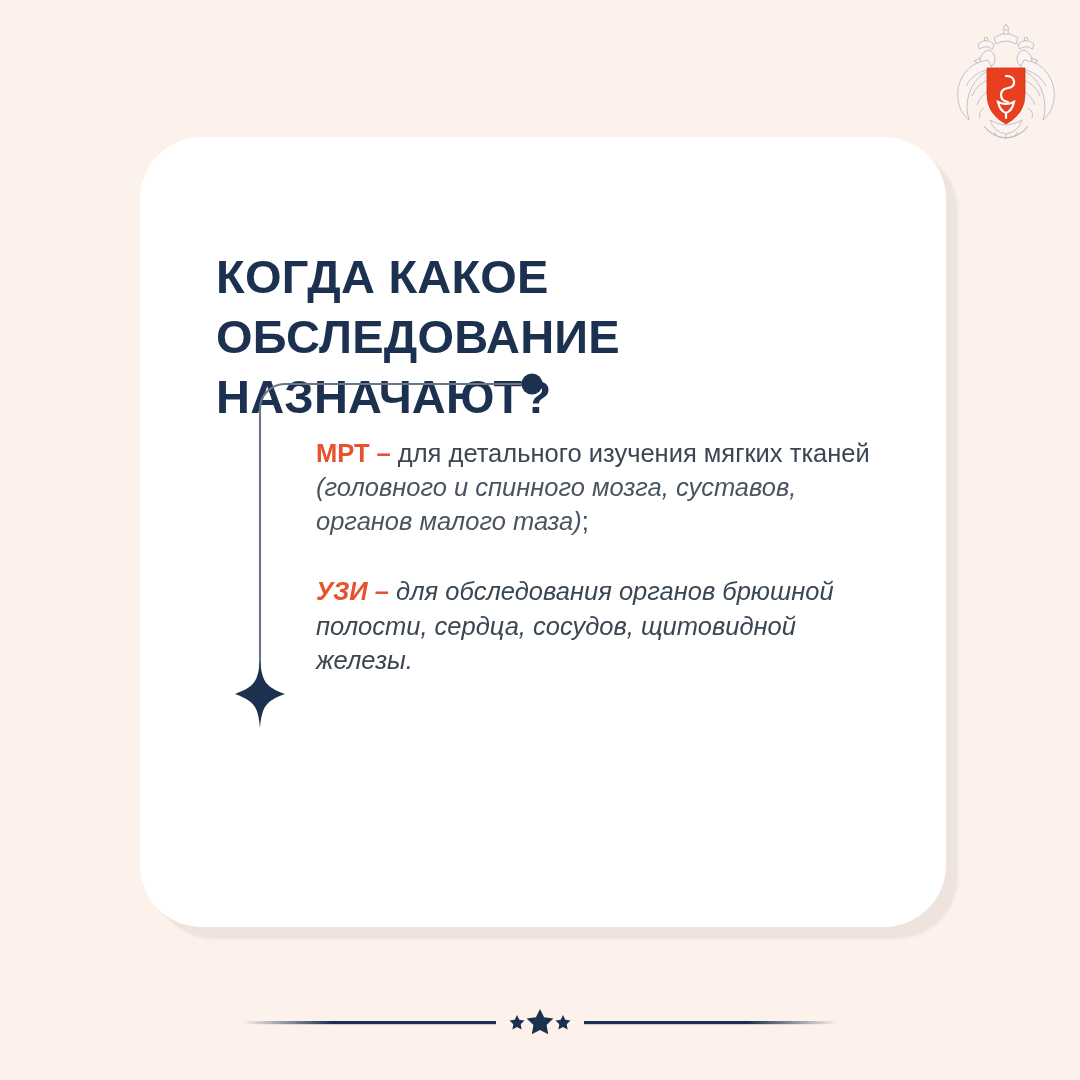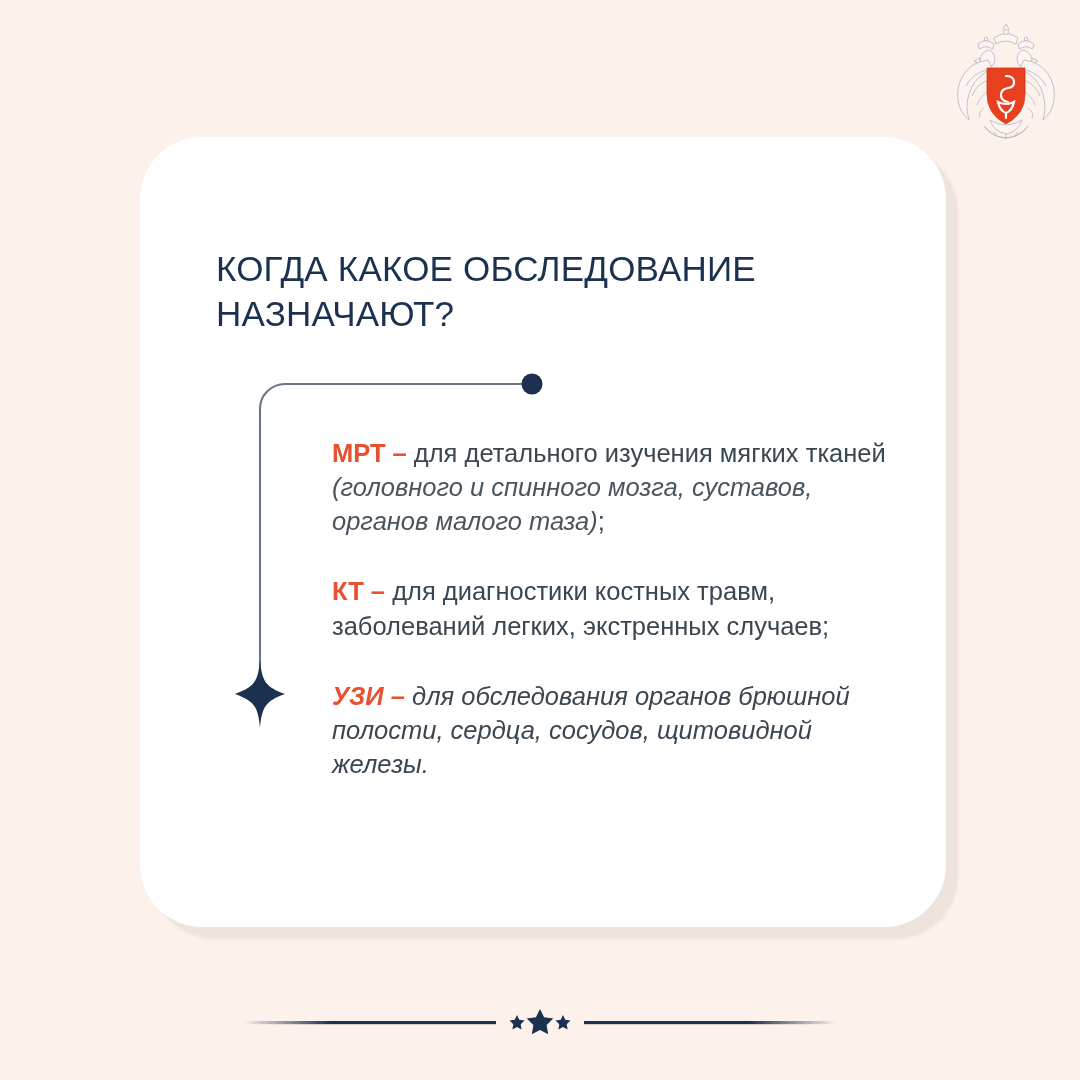--- a/index.html
+++ b/index.html
@@ -50,43 +50,43 @@
     border-radius: 62px;
   }
 
   
   .title {
     position: absolute;
     left: 216px;
     top: 247px;
     width: 650px;
     color: #1c3150;
-    font-size: 35px;
-    font-weight: 400;
+    font-size: 47px;
+    font-weight: 700;
     line-height: 1.28;
     letter-spacing: .2px;
     text-transform: uppercase;
     white-space: pre-line;
   }
 
   
   .connector {
     position: absolute;
     left: 240px;
     top: 360px;
     width: 320px;
     height: 355px;
     pointer-events: none;
   }
   .connector svg { display: block; overflow: visible; }
 
   
   .list {
     position: absolute;
-    left: 332px;
+    left: 316px;
     top: 436px;
     width: 560px;
   }
   .item { margin-bottom: 36px; }
   .item:last-child { margin-bottom: 0; font-style: italic; }
 
   .item-text {
     color: #3a4652;
     font-size: 25.5px;
     line-height: 1.34;
@@ -180,25 +180,20 @@
 </div>
 
 <div class="list">
 
   <div class="item">
     <p class="item-text">
       <span class="item-term">МРТ</span><span class="item-term"> – </span><span>для детального изучения мягких тканей </span><span class="item-note">(головного и спинного мозга, суставов, органов малого таза)</span><span>;</span>
     </p>
   </div>
 
-  <div class="item">
-    <p class="item-text">
-      <span class="item-term">КТ</span><span class="item-term"> – </span><span>для диагностики костных травм, заболеваний легких, экстренных случаев;</span><span class="item-note"></span><span></span>
-    </p>
-  </div>
 
   <div class="item">
     <p class="item-text">
       <span class="item-term">УЗИ</span><span class="item-term"> – </span><span>для обследования органов брюшной полости, сердца, сосудов, щитовидной железы.</span><span class="item-note"></span><span></span>
     </p>
   </div>
 
 </div>
 
 <div class="divider">

